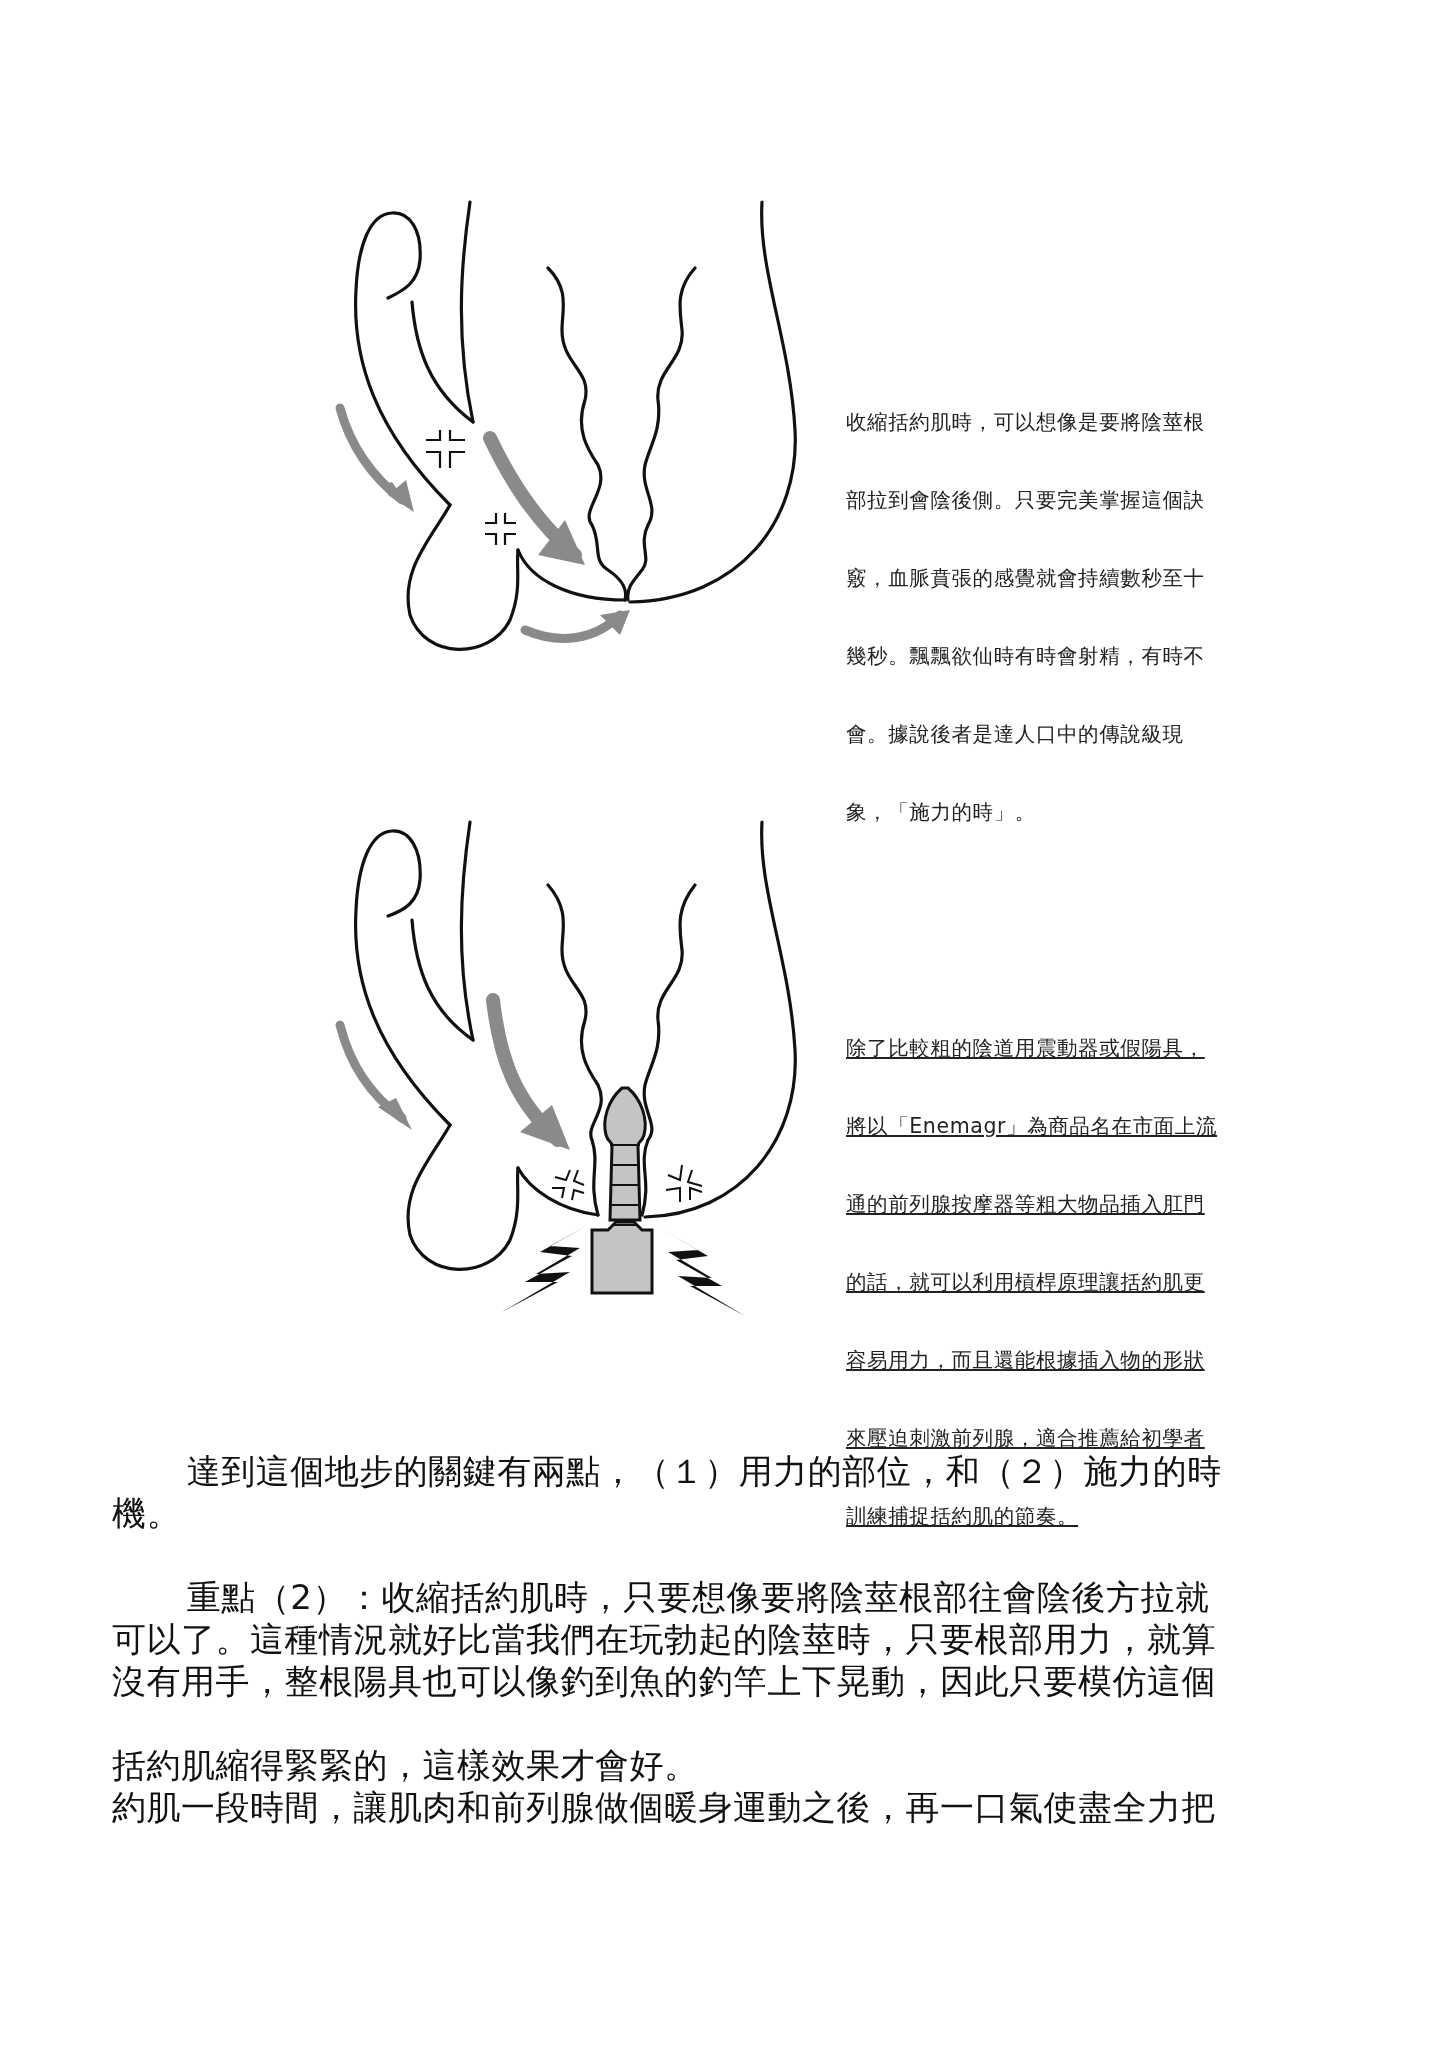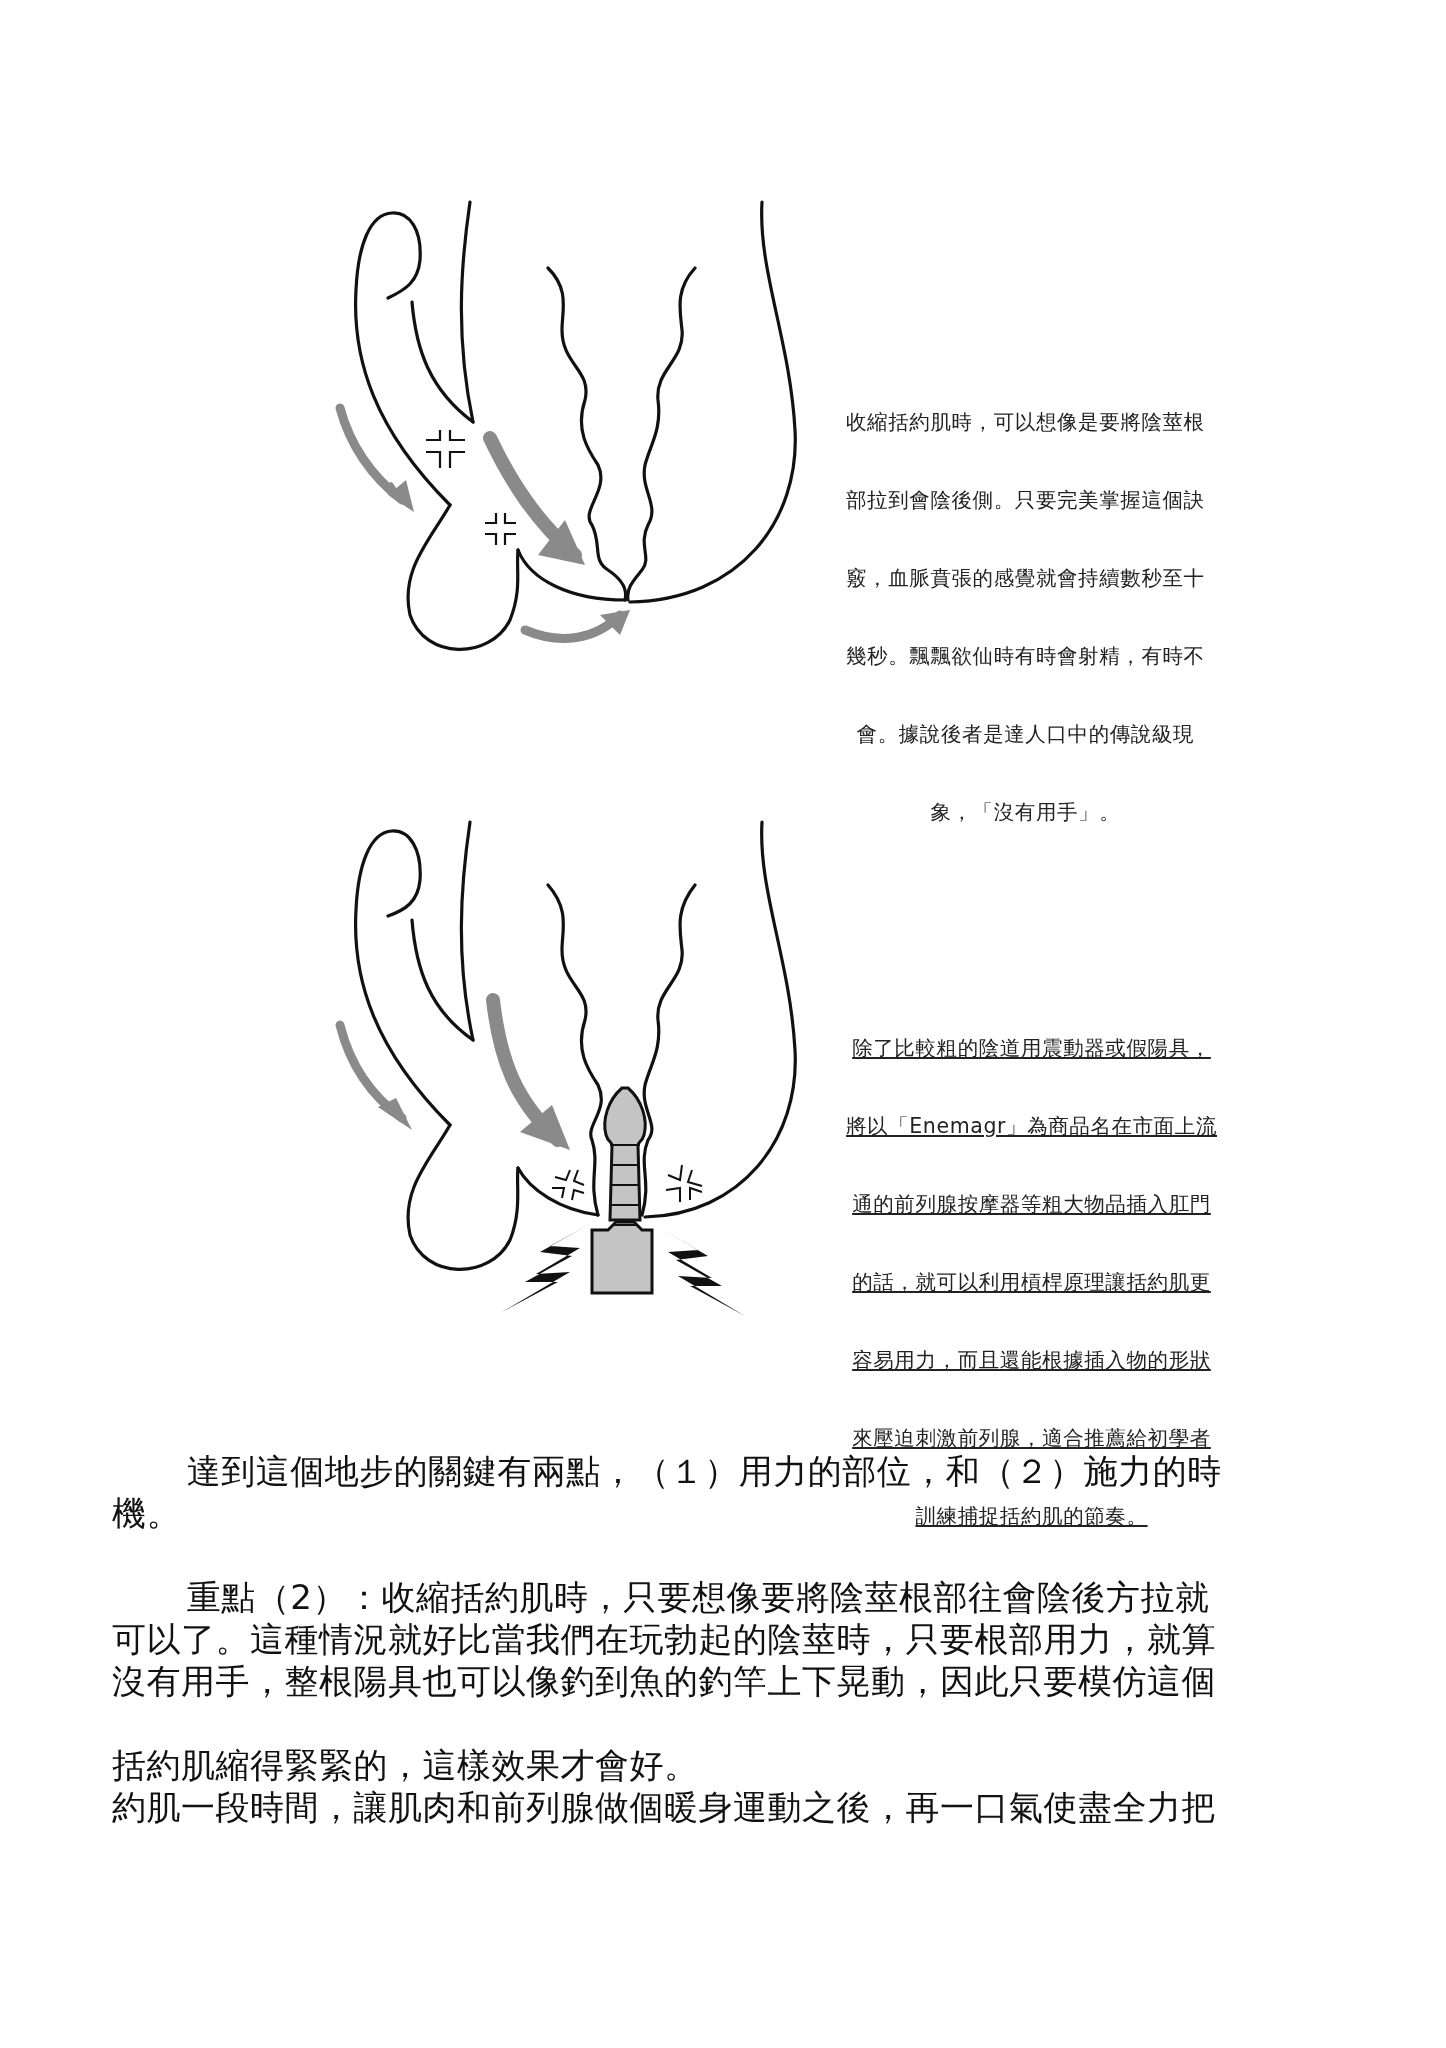--- a/index.html
+++ b/index.html
@@ -1,21 +1,21 @@
 <!DOCTYPE html>
 <html><head>
 <meta charset="utf-8">
 <style>
   html, body { margin:0; padding:0; background:#ffffff; }
   body { width:1446px; height:2048px; position:relative; overflow:hidden;
          font-family:"DejaVu Sans", "Liberation Sans", sans-serif; color:#111; }
   .fig { position:absolute; }
   .fig svg { display:block; }
   .caption { position:absolute; font-size:20.5px; line-height:39px; color:#222;
-             letter-spacing:0.6px; white-space:pre-line;text-align:center; }
+             letter-spacing:0.6px; white-space:pre-line; }
   .body-text { position:absolute; left:112px; width:1230px; font-size:34px;
                line-height:42px; color:#111; }
   .para { margin:0 0 42px 0; text-indent:2.2em; letter-spacing:0.5px; }
   .para .ln { display:block; }
   .para .ln.first { text-indent:0; }
 </style>
 </head>
 <body>
 
 <div class="fig" style="left:330px;top:190px;">
@@ -56,21 +56,21 @@
     </g>
   </svg>
 </div>
 
 <div class="caption" style="left:846px;top:364px;">
   <span>收縮括約肌時，可以想像是要將陰莖根</span><br>
   <span>部拉到會陰後側。只要完美掌握這個訣</span><br>
   <span>竅，血脈賁張的感覺就會持續數秒至十</span><br>
   <span>幾秒。飄飄欲仙時有時會射精，有時不</span><br>
   <span>會。據說後者是達人口中的傳說級現</span><br>
-  <span>象，「沒有用手」。</span>
+  <span>象，「施力的時」。</span>
 </div>
 
 <div class="fig" style="left:330px;top:820px;">
   <svg width="500" height="520" viewBox="0 0 500 520">
     <g fill="none" stroke="#111" stroke-width="3.2" stroke-linecap="round" stroke-linejoin="round">
       <path d="M58 96 C 75 90, 88 82, 90 60 C 92 30, 80 10, 62 11 C 40 12, 28 45, 26 90 C 22 160, 45 230, 120 305"></path>
       <path d="M82 100 C 86 150, 100 190, 143 220"></path>
       <path d="M140 2 C 130 70, 126 140, 143 220"></path>
       <path d="M120 305 C 100 340, 70 370, 80 415 C 95 460, 160 460, 180 420 C 192 390, 186 365, 188 348"></path>
       <path d="M188 348 C 200 370, 230 390, 268 395"></path>

